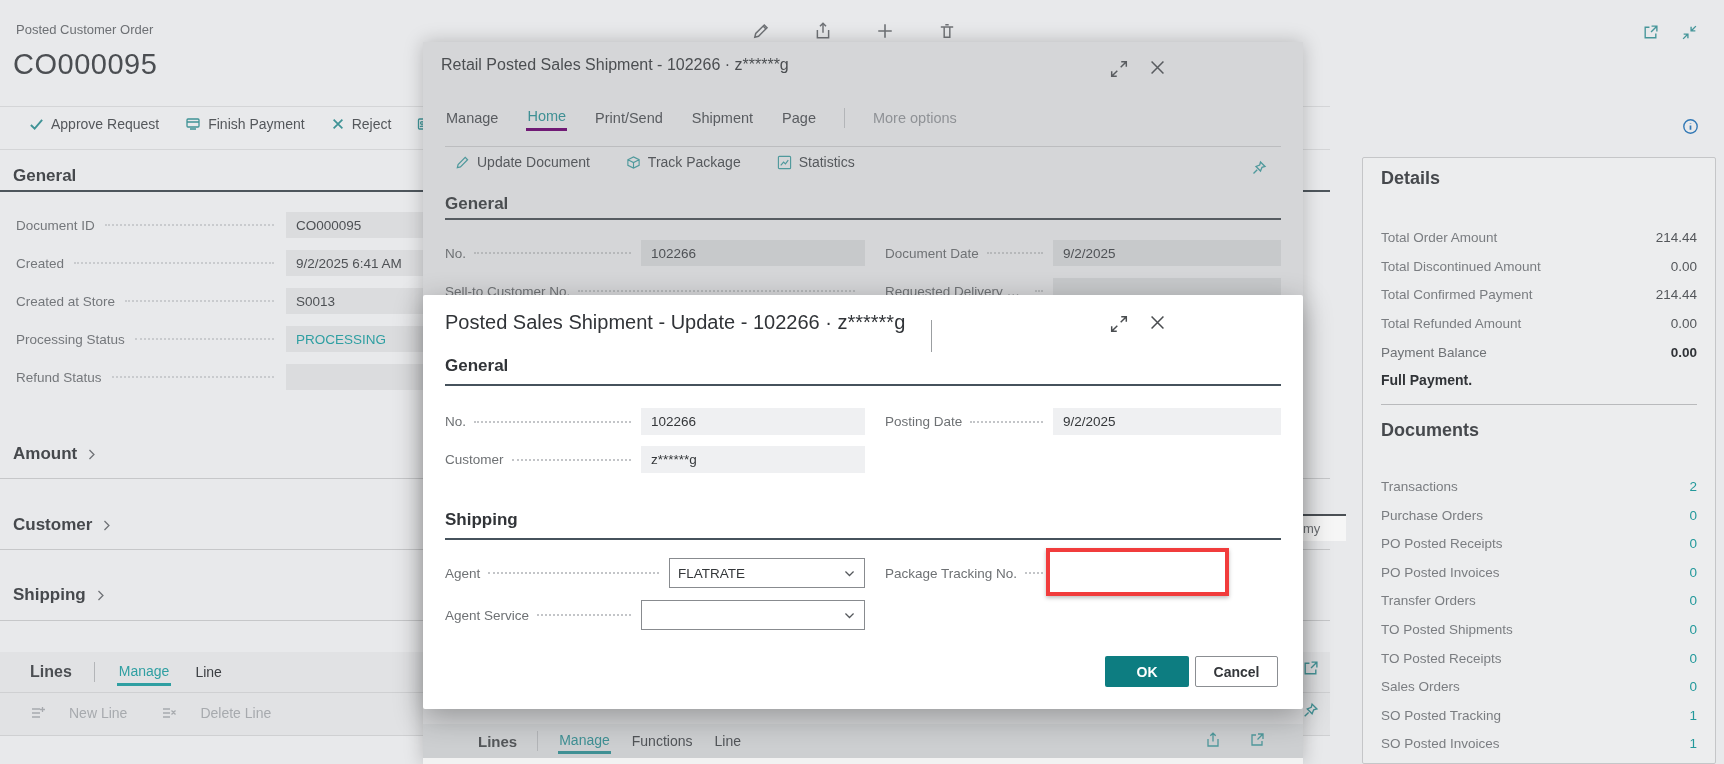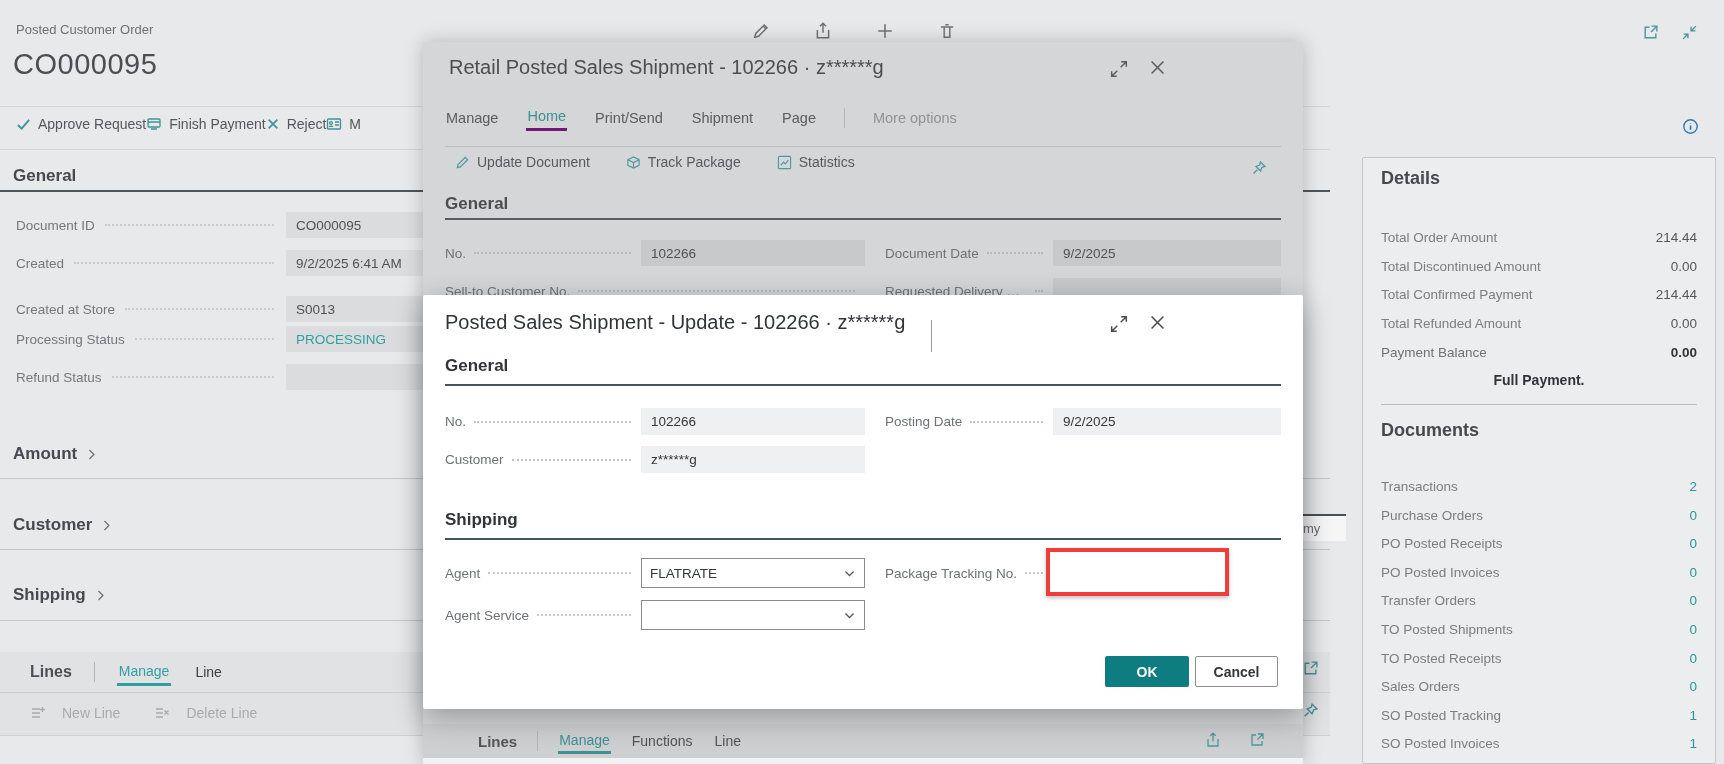--- a/index.html
+++ b/index.html
@@ -9,21 +9,21 @@
   .flex{display:flex;align-items:center}
   svg{display:block}
   .ic{display:inline-flex;align-items:center;justify-content:center;flex:none}
 
   
   .bg-caption{left:16px;top:22px;font-size:13px;color:#6d7074}
   .bg-title{left:13px;top:48px;font-size:29px;font-weight:400;letter-spacing:.5px;color:#4b4e52}
   .bg-topicons{left:752px;top:22px;gap:44px;color:#6f7276}
   .bg-toprights{left:1642px;top:24px;gap:22px;color:#46969a}
   .bg-actionbar{left:0;top:106px;width:1330px;height:42px;border-top:1px solid #d4d5d7;border-bottom:1px solid #d4d5d7}
-  .bg-actions{left:16px;top:116px;}
+  .bg-actions{left:29px;top:116px;gap:26px}
   .bg-action{gap:7px;font-size:14px;color:#54575b;cursor:pointer}
   .bg-action .ic{color:#3f9396}
   .sec-head{font-size:17px;font-weight:700;color:#46494d}
   .hairline{background:#c6c7c9;height:1px}
   .bg-underline{left:0;top:190px;width:1330px;height:2px;background:#4e565c}
   .bg-frow{left:16px;width:490px;height:28px;display:flex;align-items:center}
   .bg-flabel{width:270px;display:flex;align-items:center;font-size:13.5px;color:#74777b}
   .bg-flabel .leader{flex:1;border-top:2px dotted #c9cbce;margin:0 12px 0 10px}
   .bg-fbox{width:220px;height:26px;background:#dbdcde;display:flex;align-items:center;
            padding:0 10px;box-sizing:border-box;font-size:13.5px;color:#4e5155}
@@ -31,45 +31,45 @@
   .bg-section .ic{color:#6f7276}
   .lines-band{left:0;top:652px;width:1330px;height:40px;background:#e1e2e4}
   .lines-tabs{left:30px;top:652px;height:40px;gap:22px}
   .lines-title{font-size:16px;font-weight:700;color:#4c4f53}
   .vdiv{width:1px;height:20px;background:#b3b5b8}
   .tab{font-size:14px;color:#3b3e42;padding:4px 2px;cursor:pointer}
   .tab.active{color:#2f9fa2;border-bottom:3px solid #2f9fa2}
   .lines-toolbar{left:0;top:692px;width:1330px;height:42px;background:#e1e2e4;
                  border-top:1px solid #cfd0d2;border-bottom:1px solid #cfd0d2}
   .lines-toolbtns{left:30px;top:692px;height:42px;gap:34px}
-  .toolbtn{gap:16px;font-size:14px;color:#a7aaae}
+  .toolbtn{gap:23px;font-size:14px;color:#a7aaae}
   .frag-my{left:1300px;top:514px;width:46px;height:27px;background:#f6f6f6;
            border-top:2px solid #4b5055;font-size:13px;color:#6d7074;
            display:flex;align-items:center;padding-left:3px;box-sizing:border-box}
   .bg-edgeicon{color:#46969a}
   .info-ic{left:1682px;top:118px;color:#3178b5}
 
   
   .side-card{left:1362px;top:157px;width:354px;height:607px;background:#ecedee;
              border:1px solid #c5c6c8;box-sizing:border-box;border-radius:2px}
   .side-head{left:1381px;font-size:18px;font-weight:700;color:#46494d}
   .side-row{left:1381px;width:316px;height:20px;display:flex;align-items:center;
             justify-content:space-between;font-size:13.5px}
   .side-row .lbl{color:#7a7d81}
   .side-row .val{color:#54575b}
   .side-row .cnt{color:#23999b;cursor:pointer}
   .side-row.bold .lbl{color:#6f7276}
   .side-row.bold .val{font-weight:700;color:#303337}
-  .side-foot{left:1381px;width:316px;text-align:center;font-size:14px;font-weight:700;color:#303337}
+  .side-foot{left:1381px;width:316px;text-align:left;font-size:14px;font-weight:700;color:#303337}
   .side-div{left:1381px;top:404px;width:316px;height:1px;background:#b9babc}
 
   
   .m1{left:423px;top:42px;width:880px;height:722px;background:#d5d6d8;
       box-shadow:0 0 18px rgba(0,0,0,.22)}
-  .m1-title{left:26px;top:14px;font-size:20px;color:#4b4e51}
+  .m1-title{left:18px;top:14px;font-size:16px;color:#4b4e51}
   .m1-winbtn{color:#595c60;cursor:pointer}
   .m1-menu{left:22px;top:102px;gap:27px}
   .m1-menu .mtab{font-size:14.5px;color:#595c60;padding:4px 1px;cursor:pointer}
   .m1-menu .mtab.active{color:#3f9094;border-bottom:3px solid #701a75}
   .m1-menu .more{color:#8f9296}
   .m1-hair{left:22px;top:104px;width:836px;height:1px;background:#bcbdbf}
   .m1-actions{left:32px;top:112px;gap:36px}
   .m1-act{gap:7px;font-size:14px;color:#56595d;cursor:pointer}
   .m1-act .ic{color:#4f999c}
   .m1-underline{left:22px;top:176px;width:836px;height:2px;background:#565c61}
@@ -211,21 +211,21 @@
     </div>
   <div class="bg-fbox">CO000095</div>
 </div>
 <div class="abs bg-frow" style="top:249px">
   <div class="bg-flabel">
       <span>Created</span>
       <span class="leader"></span>
     </div>
   <div class="bg-fbox">9/2/2025 6:41 AM</div>
 </div>
-<div class="abs bg-frow" style="top:295px">
+<div class="abs bg-frow" style="top:287px">
   <div class="bg-flabel">
       <span>Created at Store</span>
       <span class="leader"></span>
     </div>
   <div class="bg-fbox">S0013</div>
 </div>
 <div class="abs bg-frow" style="top:325px">
   <div class="bg-flabel">
       <span>Processing Status</span>
       <span class="leader"></span>
@@ -540,21 +540,21 @@
   </div>
 
   <div class="abs m2-sechead" style="left:22px;top:215px">Shipping</div>
   <div class="abs m2-underline" style="top:243px"></div>
 
   <div class="abs m2-frow" style="left:22px;top:263px;width:420px;height:30px">
     <div class="m2-flabel">
         <span>Agent</span>
         <span class="leader"></span>
       </div>
-    <div class="combo" style="width:224px">
+    <div class="combo" style="width:196px">
       <span>FLATRATE</span>
       <span class="ic">
           <svg width="13" height="13" viewBox="0 0 16 16" fill="none" stroke="currentColor" stroke-width="1.5">
             <path d="M3 5.5l5 5 5-5"></path>
           </svg>
         </span>
     </div>
   </div>
 
   <div class="abs m2-frow" style="left:462px;top:263px;width:168px;height:30px">

